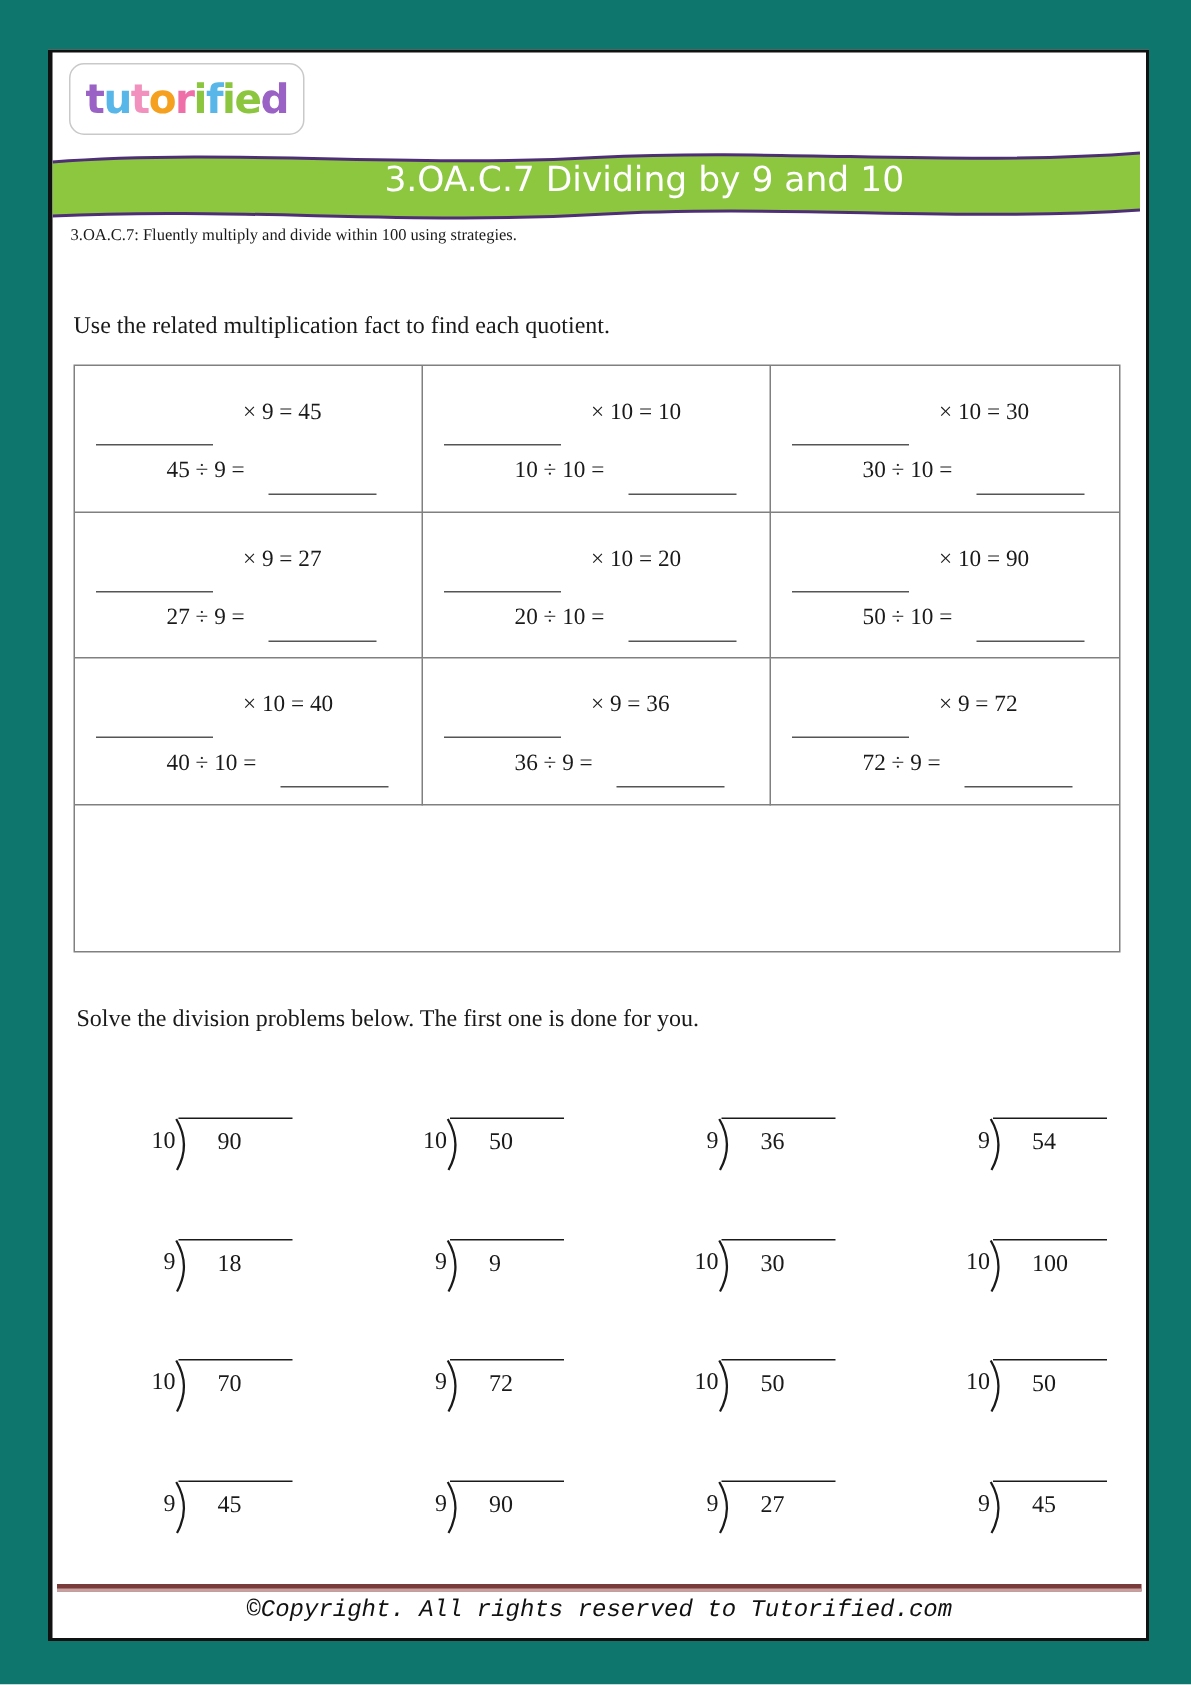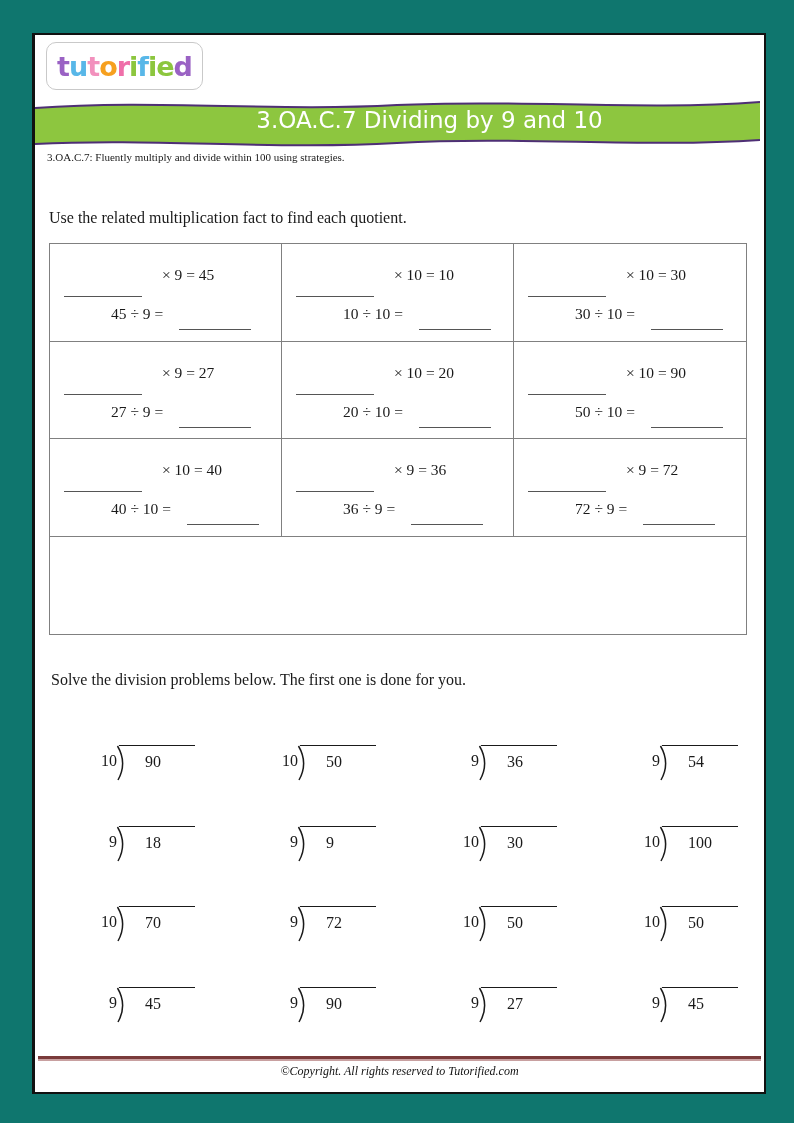--- a/index.html
+++ b/index.html
@@ -55,21 +55,21 @@
   }
   .ld { display:flex; align-items:flex-start; font-size:16px; margin-top:17px; justify-self:start; }
   .dvsr { width:24px; text-align:right; padding-top:7px; padding-right:2px; }
   .ldbox { position:relative; border-top:1.5px solid #1a1a1a; width:76px; padding:7px 0 0 26px; box-sizing:border-box; height:34px; }
   .ldbox svg { position:absolute; left:-4px; top:-1px; }
 
   
   .footer-rule { position:absolute; left:3px; right:3px; top:1021px; height:3px; background:#7a3b3b; border-bottom:2px solid #c8a0a0; }
   .footer-text {
     position:absolute; left:0; top:1029px; width:100%; text-align:center;
-    font-family:Liberation Serif, serif; font-style:italic; font-size:12px; color:#111;
+    font-family:Liberation Mono, monospace; font-style:italic; font-size:16px; color:#111;
   }
 </style>
 </head>
 <body>
 
 <div class="canvas">
   <div class="page">
 
     <div class="logo-box">
       <span><span style="color: rgb(154, 98, 196);">t</span><span style="color: rgb(88, 183, 232);">u</span><span style="color: rgb(242, 145, 189);">t</span><span style="color: rgb(246, 160, 31);">o</span><span style="color: rgb(239, 111, 169);">r</span><span style="color: rgb(140, 198, 62);">i</span><span style="color: rgb(88, 183, 232);">f</span><span style="color: rgb(140, 198, 62);">i</span><span style="color: rgb(140, 198, 62);">e</span><span style="color: rgb(154, 98, 196);">d</span></span>

